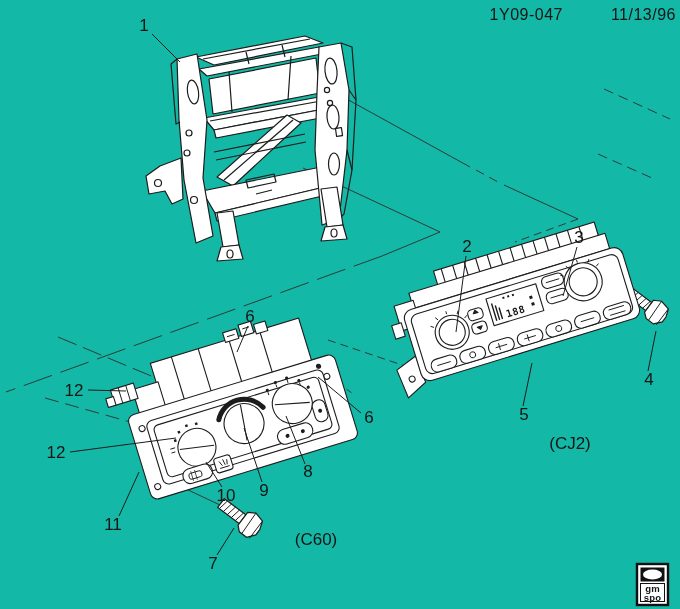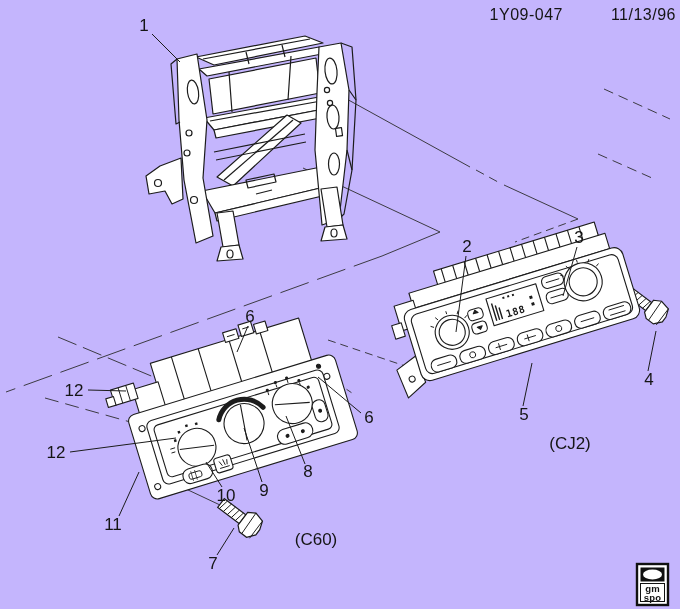--- a/index.html
+++ b/index.html
@@ -1,16 +1,16 @@
 <!DOCTYPE html>
 <html><head>
 <meta charset="utf-8">
 <style>
   html,body{margin:0;padding:0;background:#fff;}
-  #stage{position:relative;width:680px;height:609px;background:#c4b5fd;overflow:hidden;
+  #stage{position:relative;width:680px;height:609px;background:#14b8a6;overflow:hidden;
          font-family:"Liberation Sans",sans-serif;}
   svg{display:block;}
   text{fill:#151515;font-family:"Liberation Sans",sans-serif;}
   .callout{font-size:17px;}
   .caption{font-size:17px;}
   .hdr{font-size:16px;letter-spacing:.5px;}
   .lcd{font-family:"DejaVu Sans Mono",monospace;font-weight:bold;font-size:10px;letter-spacing:.5px;}
   .logo-txt{font-size:9.5px;font-weight:bold;letter-spacing:.2px;}
 </style>
 </head>

